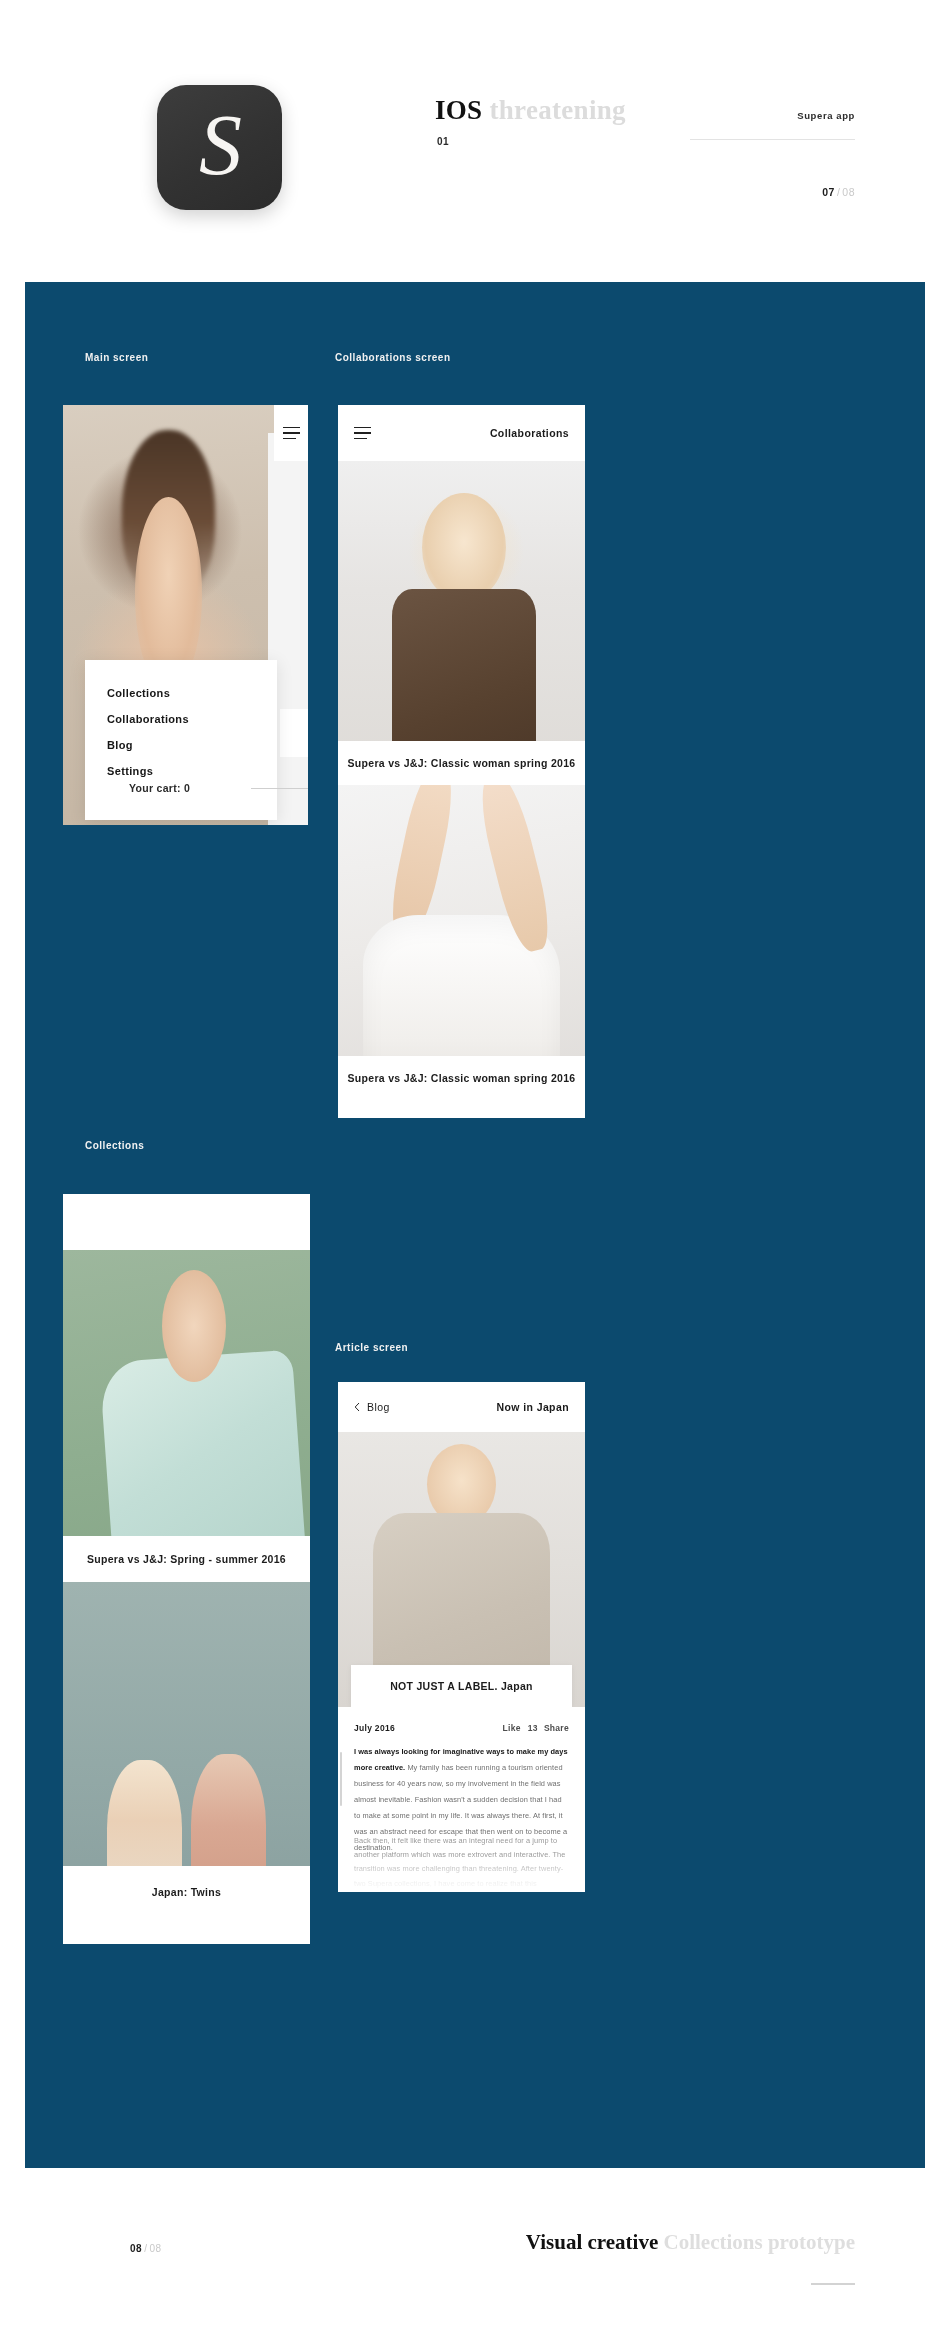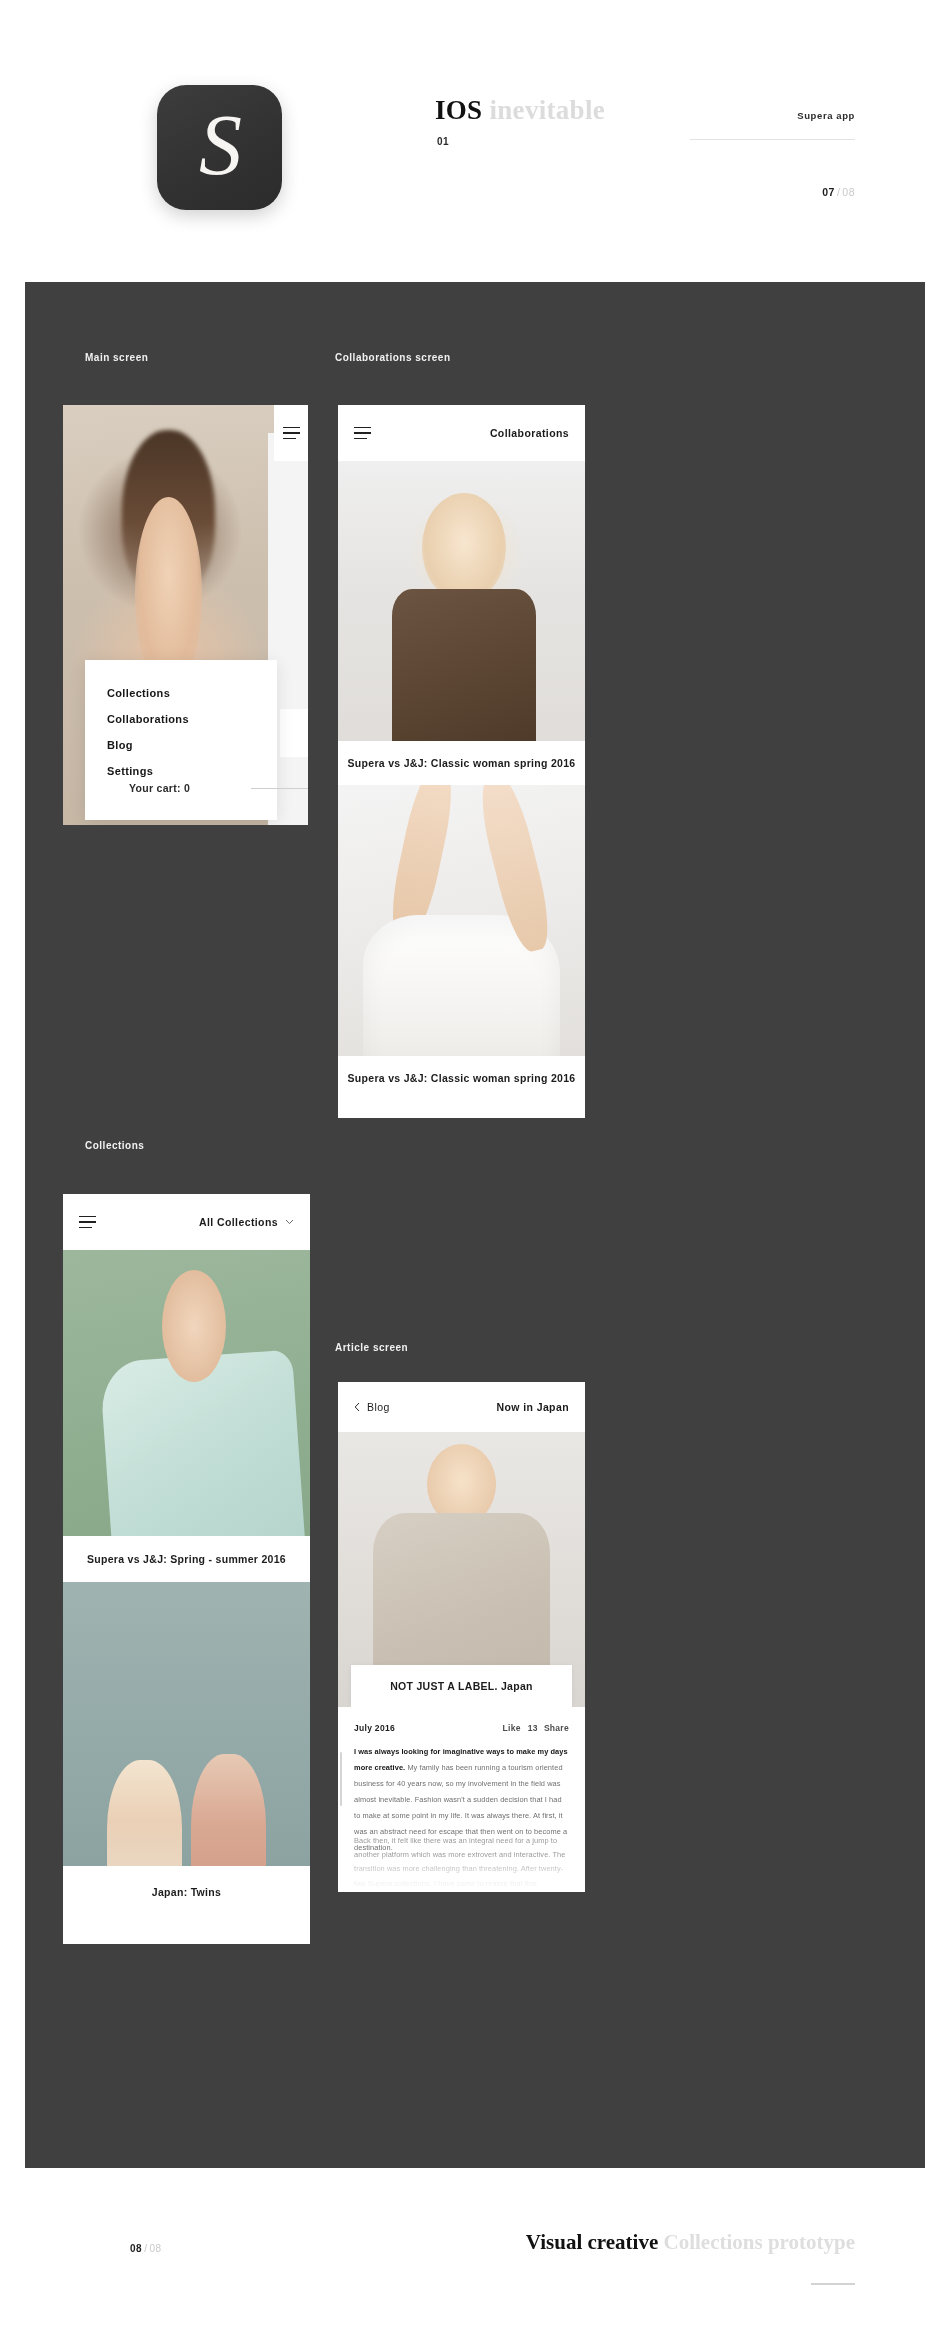--- a/index.html
+++ b/index.html
@@ -83,21 +83,21 @@
     letter-spacing: 0.5px;
   }
   .hdr-page .sep { color: #c9c9c9; font-weight: 400; margin: 0 2px; }
   .hdr-page .tot { color: #c9c9c9; font-weight: 400; }
 
   
   .stage {
     position: absolute;
     left: 25px; top: 282px;
     width: 900px; height: 1886px;
-    background: #404040;
+    background: #0c4a6e;
   }
   .section-label {
     position: absolute;
     font-size: 10px;
     font-weight: 700;
     color: #f1f1f1;
     letter-spacing: 0.5px;
   }
 
   
@@ -343,21 +343,21 @@
 <body>
 
 <div class="top-header">
 
   <div class="app-icon">
     <div class="glyph">S</div>
   </div>
 
   <div class="hdr-title">
     <span>IOS</span>
-    <span class="muted">inevitable</span>
+    <span class="muted">threatening</span>
   </div>
 
   <div class="hdr-num">01</div>
 
   <div class="hdr-right-label">Supera app</div>
   <div class="hdr-rule"></div>
 
   <div class="hdr-page">
     <span>07</span><span class="sep">/</span><span class="tot">08</span>
   </div>
@@ -414,35 +414,20 @@
     <div class="caption" style="left:0; top:336px; width:247px; height:44px;">Supera vs J&amp;J: Classic woman spring 2016</div>
 
     <div class="photo ph-collab2" style="position:absolute; left:0; top:380px; width:247px; height:310px;">
       <div class="cloth"></div>
     </div>
     <div class="caption" style="left:0; top:651px; width:247px; height:44px;">Supera vs J&amp;J: Classic woman spring 2016</div>
   </div>
 
   <div class="phone" style="left:38px; top:912px; width:247px; height:750px;">
 
-    <div class="bar" style="left:0; top:0; width:247px; height:56px; padding:0 16px;">
-      <span class="hamburger">
-          <i></i>
-          <i></i>
-          <i></i>
-        </span>
-      <span class="bar-title" style="margin-left:auto; display:flex; align-items:center;">
-        <span>All Collections</span>
-        <span class="chev">
-          <svg width="9" height="6" viewBox="0 0 9 6">
-              <path d="M1 1 L4.5 4.6 L8 1" fill="none" stroke="#6a6a6a" stroke-width="1"></path>
-            </svg>
-        </span>
-      </span>
-    </div>
 
     <div class="photo ph-coat-green" style="position:absolute; left:0; top:56px; width:247px; height:330px;"></div>
     <div class="caption" style="left:0; top:342px; width:247px; height:46px;">Supera vs J&amp;J: Spring - summer 2016</div>
 
     <div class="photo ph-twins" style="position:absolute; left:0; top:388px; width:247px; height:330px;">
       <div class="t-left"></div>
       <div class="t-right"></div>
     </div>
     <div class="caption" style="left:0; top:672px; width:247px; height:52px;">Japan: Twins</div>
   </div>

